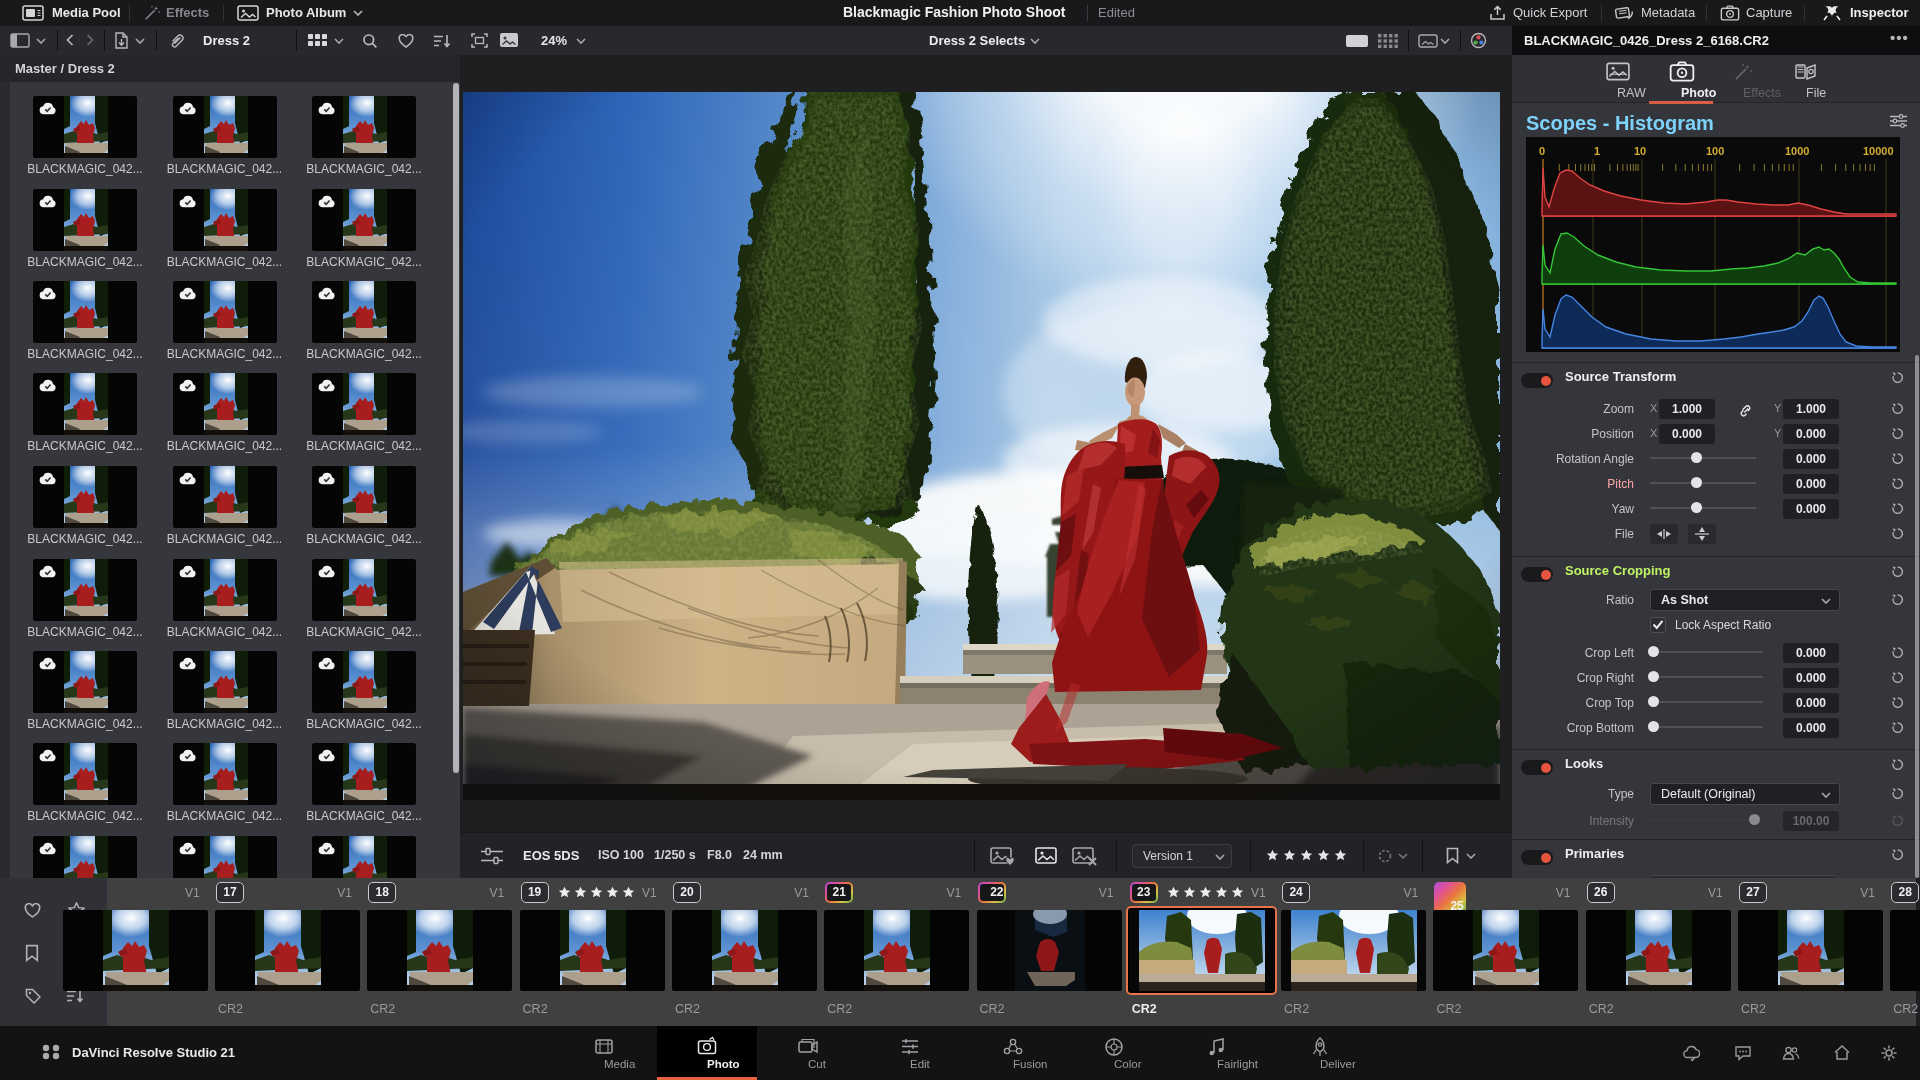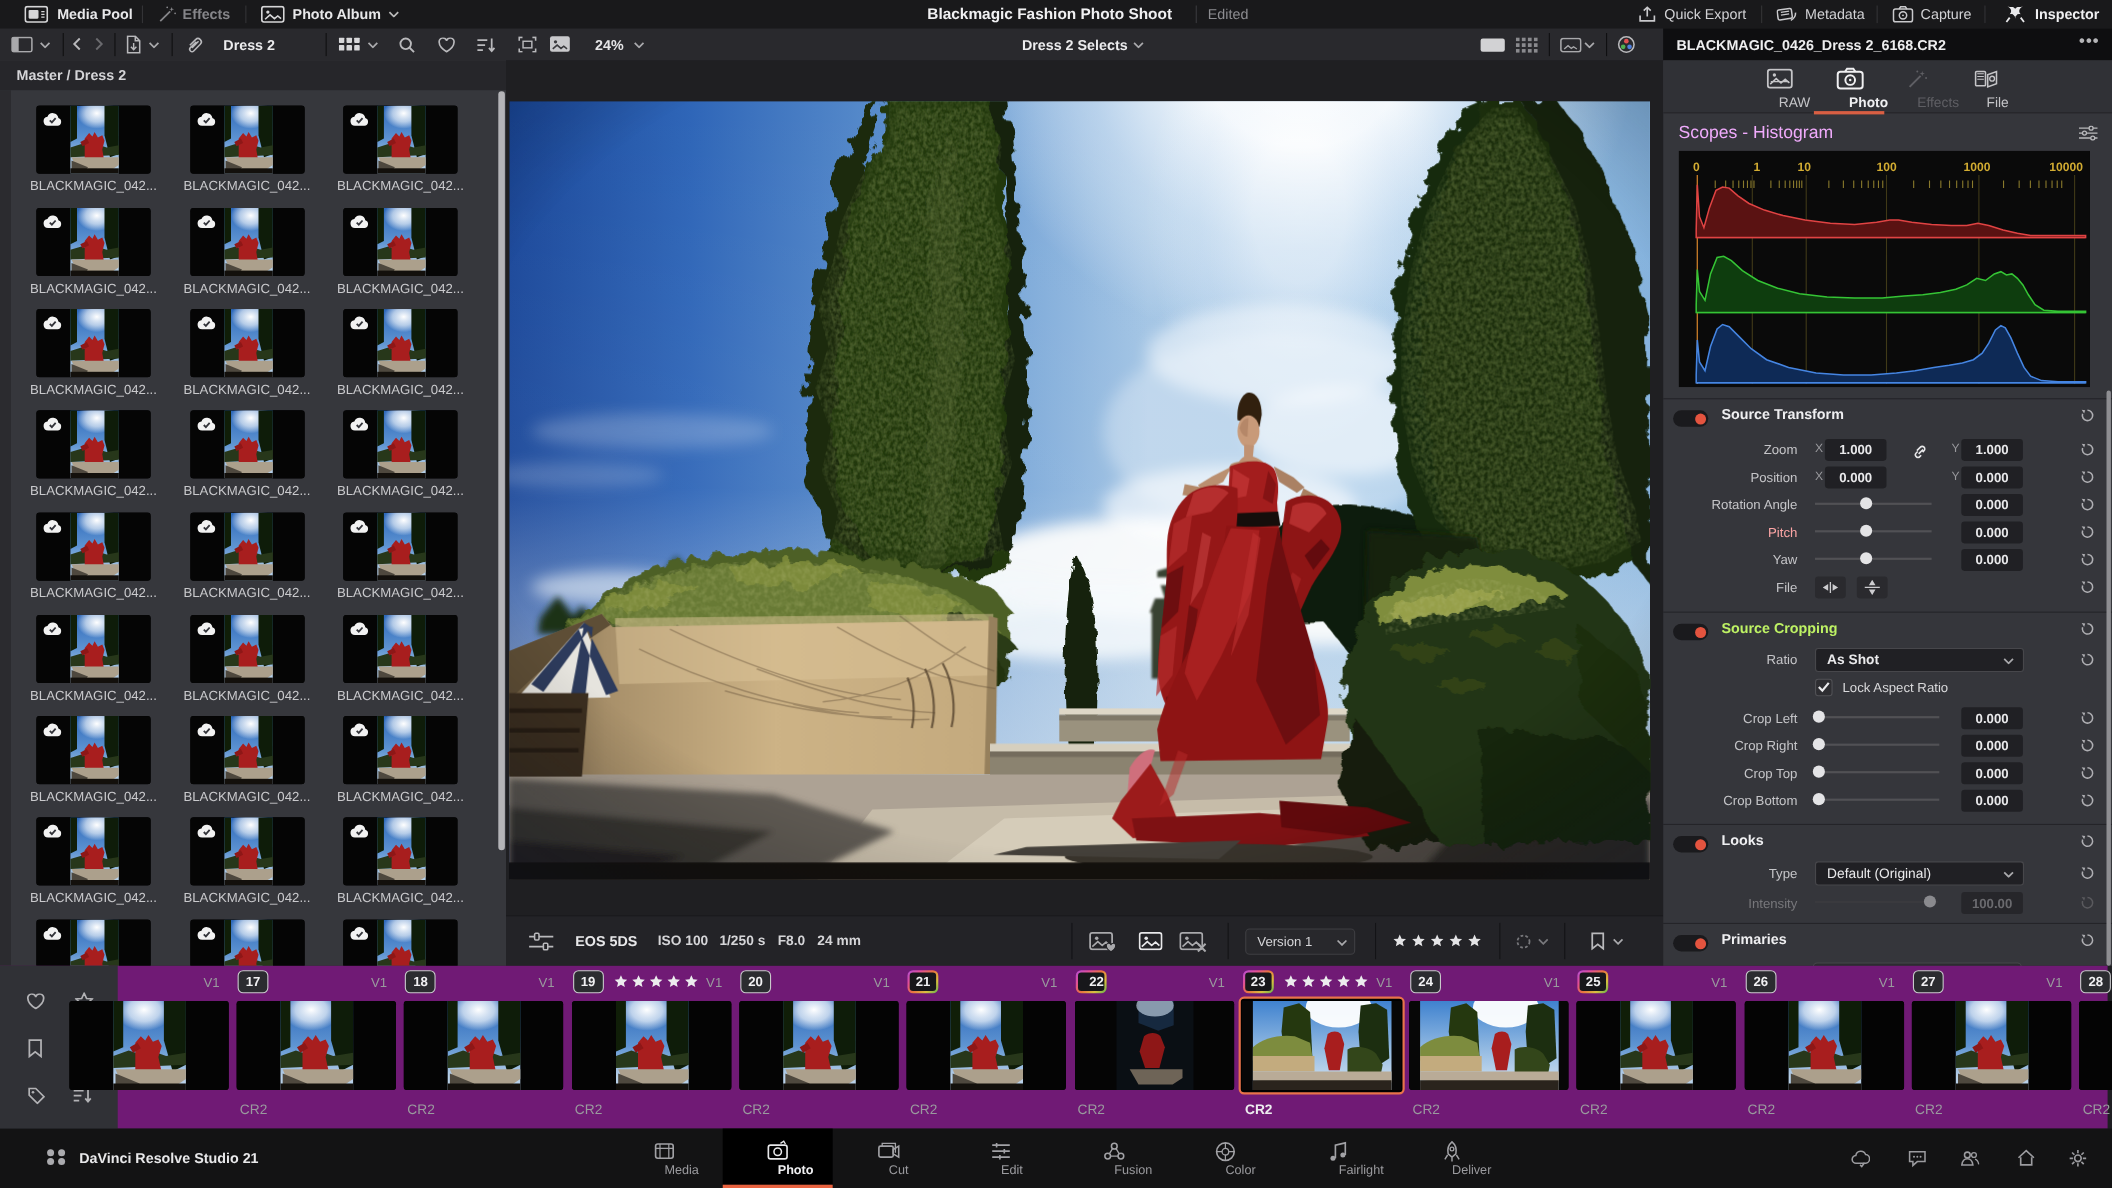--- a/index.html
+++ b/index.html
@@ -865,21 +865,21 @@
         <div style="transform:translateX(-50%);font-size:12.5px;font-weight:bold;color:#f0f0f2;white-space:nowrap">Photo</div>
       </div>
 <div class="abs txt" style="left:231px;top:31px;width:0;overflow:visible">
         <div style="transform:translateX(-50%);font-size:12.5px;font-weight:normal;color:#5f5f64;white-space:nowrap">Effects</div>
       </div>
 <div class="abs txt" style="left:294px;top:31px;width:0;overflow:visible">
         <div style="transform:translateX(-50%);font-size:12.5px;font-weight:normal;color:#c5c5c8;white-space:nowrap">File</div>
       </div>
 <div class="abs" style="left:137px;top:46px;width:64px;height:3px;background:#d95f43"></div>
 </div>
-<div class="abs txt" style="left:14px;top:57px;font-size:16px;font-weight:normal;color:#f0abfc">Scopes - Histogram</div>
+<div class="abs txt" style="left:14px;top:57px;font-size:20px;font-weight:bold;color:#7dd3fc">Scopes - Histogram</div>
 <svg class="abs" style="left:378px;top:59px" width="17" height="14" viewBox="0 0 17 14">
       <path d="M0 2.5h17M0 7h17M0 11.5h17" stroke="#b9b9bc" stroke-width="1.3"></path>
       <circle cx="11" cy="2.5" r="1.8" fill="#35363b" stroke="#b9b9bc" stroke-width="1.2"></circle>
       <circle cx="5" cy="7" r="1.8" fill="#35363b" stroke="#b9b9bc" stroke-width="1.2"></circle>
       <circle cx="12.5" cy="11.5" r="1.8" fill="#35363b" stroke="#b9b9bc" stroke-width="1.2"></circle>
     </svg>
 <svg class="abs" style="left:14px;top:82px" width="374" height="215" viewBox="0 0 374 215">
 <rect width="374" height="215" fill="#0a0a0a"></rect>
 <g font-family="Liberation Sans" font-size="11" font-weight="bold" fill="#d2ac32">
 <text x="13" y="18">0</text>
@@ -1084,21 +1084,21 @@
 <div class="abs" style="left:9px;top:795px;width:32px;height:15px;background:#1a1a1d;border-radius:8px">
       <div class="abs" style="right:2.5px;top:2.5px;width:10px;height:10px;background:#e4543f;border-radius:50%"></div>
     </div>
 <div class="abs txt" style="left:53px;top:791px;font-size:13px;font-weight:bold;color:#efeff1">Primaries</div>
 <svg class="abs" style="left:378px;top:792px;color:#aeaeb2" width="15" height="15">
       <use href="#reset"></use>
     </svg>
 <div class="abs" style="left:136px;top:820px;width:190px;height:22px;background:#2c2c30;border:1px solid #47474b;border-radius:4px;text-align:center;font-size:12px;color:#d9d9db;line-height:20px">Auto Balance</div>
 <div class="abs" style="left:403px;top:300px;width:4px;height:523px;background:#8e8e92;border-radius:2px"></div>
 </div>
-<div class="abs" style="left:0;top:878px;width:1916px;height:148px;background:#701a75">
+<div class="abs" style="left:0;top:878px;width:1916px;height:148px;background:#404040">
 <div class="abs" style="left:0;top:0;width:107px;height:150px;background:#303136">
   <svg class="abs" style="left:24px;top:25px;color:#b2b2b5" width="17" height="15">
         <use href="#heart"></use>
       </svg>
   <svg class="abs" style="left:68px;top:24px;color:#b2b2b5" width="17" height="17" viewBox="0 0 12 12">
         <path d="M6 .6l1.55 3.4 3.72.33-2.82 2.45.84 3.64L6 8.5l-3.29 1.92.84-3.64L.73 4.33l3.72-.33z" fill="none" stroke="currentColor" stroke-width="1"></path>
       </svg>
   <svg class="abs" style="left:25px;top:66px" width="14" height="18" viewBox="0 0 13 17">
         <path d="M1.5 1.5h10v14l-5-4-5 4z" fill="none" stroke="#b2b2b5" stroke-width="1.5"></path>
       </svg>
@@ -1198,21 +1198,21 @@
       </svg>
     </div>
 <div class="abs txt" style="left:1131.8px;top:124px;font-size:12.5px;font-weight:bold;color:#ececee">CR2</div>
 <div class="abs txt" style="left:1251.1px;top:8px;font-size:12px;color:#9a9a9e">V1</div>
 <div class="abs" style="left:1282.1px;top:4px;width:28px;height:21px;background:#2b2c30;border:1.5px solid #c9c9cc;border-radius:5px;text-align:center;font-size:12px;font-weight:bold;color:#f0f0f2;line-height:18px">24</div>
 <div class="abs" style="left:1281.1px;top:32px;width:145px;height:81px;background:#000;border-radius:3px;overflow:hidden"><svg width="145" height="81">
         <use href="#ftC"></use>
       </svg></div>
 <div class="abs txt" style="left:1284.1px;top:124px;font-size:12.5px;font-weight:normal;color:#9a9a9e">CR2</div>
 <div class="abs txt" style="left:1403.4px;top:8px;font-size:12px;color:#9a9a9e">V1</div>
-<div class="abs" style="left:1434.4px;top:4px;width:28px;height:21px;background:linear-gradient(135deg,#b04fd8 0%,#e04f9a 25%,#e8733f 50%,#d8c03f 75%,#5fb04f 100%);border-radius:5px;padding:2px">
+<div class="abs" style="left:1434.4px;top:4px;width:28px;height:21px;background:linear-gradient(135deg,#b04fd8 0%,#e04f9a 25%,#e8733f 50%,#d8c03f 75%,#5fb04f 100%);border-radius:5px;padding:16px">
       <div style="width:100%;height:100%;background:#17171a;border-radius:3px;text-align:center;font-size:12px;font-weight:bold;color:#f0f0f2;line-height:17px">25</div>
     </div>
 <div class="abs" style="left:1433.4px;top:32px;width:145px;height:81px;background:#000;border-radius:3px;overflow:hidden"><svg width="145" height="81">
         <use href="#ftA"></use>
       </svg></div>
 <div class="abs txt" style="left:1436.4px;top:124px;font-size:12.5px;font-weight:normal;color:#9a9a9e">CR2</div>
 <div class="abs txt" style="left:1555.7px;top:8px;font-size:12px;color:#9a9a9e">V1</div>
 <div class="abs" style="left:1586.7px;top:4px;width:28px;height:21px;background:#2b2c30;border:1.5px solid #c9c9cc;border-radius:5px;text-align:center;font-size:12px;font-weight:bold;color:#f0f0f2;line-height:18px">26</div>
 <div class="abs" style="left:1585.7px;top:32px;width:145px;height:81px;background:#000;border-radius:3px;overflow:hidden"><svg width="145" height="81">
         <use href="#ftA"></use>

